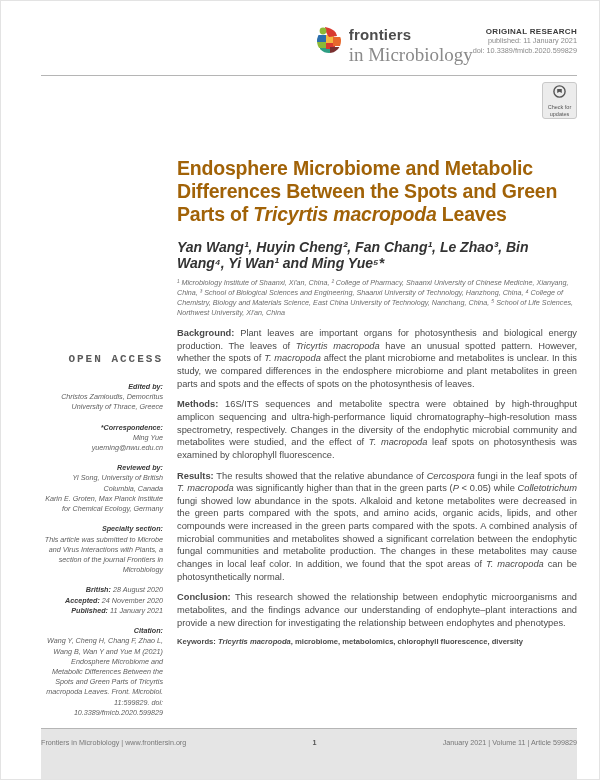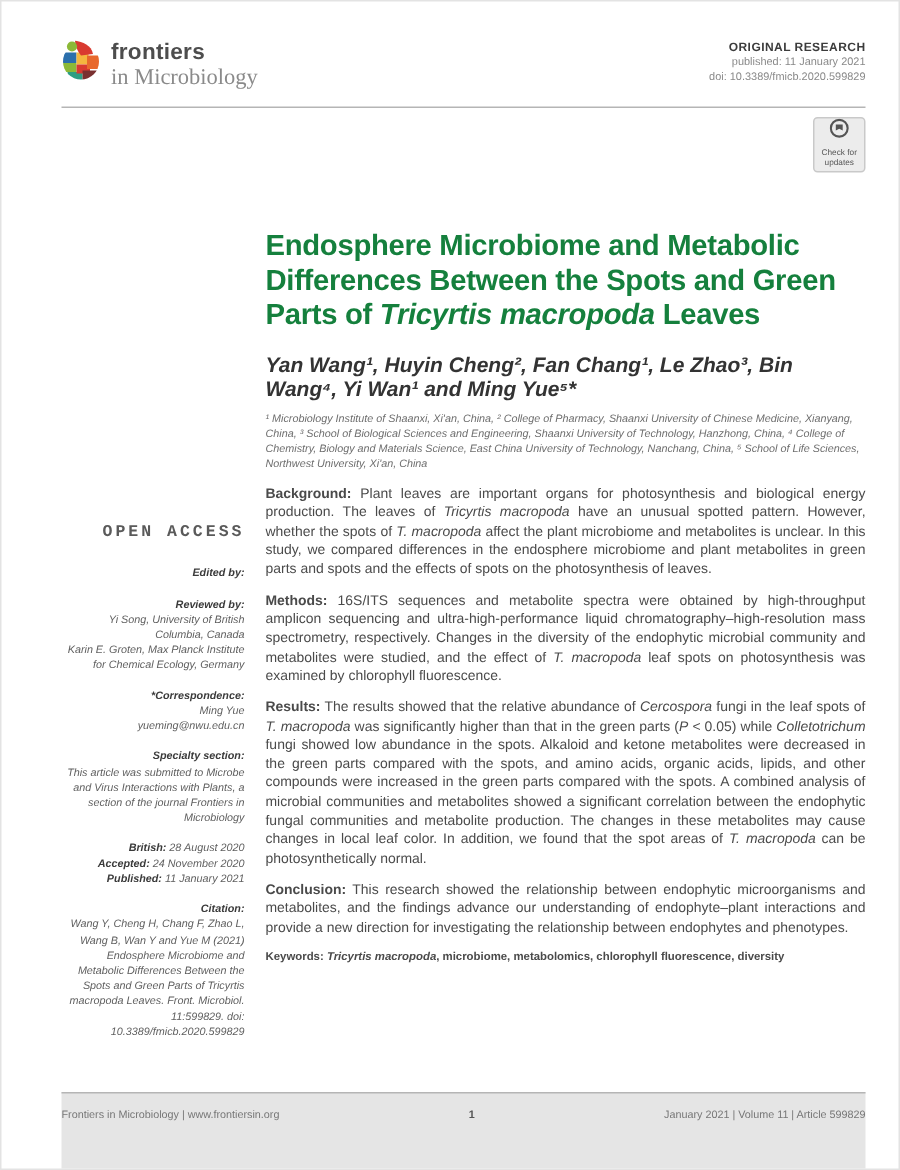--- a/index.html
+++ b/index.html
@@ -6,25 +6,25 @@
   html,body { width:600px; height:780px; overflow:hidden; }
   body {
     font-family:"Liberation Sans", sans-serif;
     background:#ffffff;
     color:#3c3c3c;
     position:relative;
   }
   .page { position:absolute; inset:0; background:#fff; border:1px solid #e3e3e3; }
 
   
-  .header { display:flex; justify-content:space-between; align-items:flex-start;
+  .header { display:flex; justify-content:flex-end; align-items:flex-start;
             margin:26px 22px 0 40px; }
   .logo { display:flex; align-items:flex-start; gap:7px; }
   .logo-txt .fr { font-size:15px; font-weight:700; color:#4d4d4d; letter-spacing:.2px; line-height:1.1; }
-  .logo-txt .jm { font-family:"Liberation Serif", serif; font-size:15px; color:#8a8a8a; line-height:1.15; }
+  .logo-txt .jm { font-family:"Liberation Serif", serif; font-size:19px; color:#8a8a8a; line-height:1.15; }
   .head-right { text-align:right; }
   .head-type { font-size:8px; font-weight:700; color:#3c3c3c; letter-spacing:.3px; }
   .head-sub  { font-size:7.3px; color:#8a8a8a; line-height:1.35; }
   .head-rule { border:none; border-top:1px solid #b5b5b5; margin:10px 22px 0 40px; }
 
   
   .badge-row { display:flex; justify-content:flex-end; margin:6px 22px 0 40px; }
   .badge { width:35px; height:37px; background:#ececec; border:1px solid #c9c9c9;
            border-radius:3px; display:flex; flex-direction:column; align-items:center;
            justify-content:center; gap:2px; cursor:pointer; }
@@ -35,21 +35,21 @@
   .side { width:122px; flex:none; padding-top:233px; text-align:right;
           font-size:7.2px; font-style:italic; color:#5f5f5f; line-height:1.42; }
   .open-access { font-family:Liberation Mono, monospace; font-style:normal; font-weight:700;
                  font-size:11px; letter-spacing:2px; color:#5a5a5a; margin-bottom:14px; }
   .sblock { margin-bottom:10px; }
   .slabel { font-weight:700; color:#3a3a3a; }
   .sline  { }
   .main { flex:1; padding-top:38px; }
 
   
-  .title { font-size:19.5px; font-weight:700; color:#15803d; line-height:1.18;
+  .title { font-size:19.5px; font-weight:700; color:#a16207; line-height:1.18;
            letter-spacing:-.2px; }
   .authors { margin-top:13px; font-size:14px; font-weight:700; font-style:italic; color:#333; }
   .affil { margin-top:7px; font-size:7.2px; font-style:italic; color:#6e6e6e; line-height:1.38; }
 
   
   .abstract { margin-top:9px; }
   .para { font-size:9.3px; line-height:1.36; text-align:justify; color:#4a4a4a; margin-bottom:8px; }
   .keywords { margin-top:4px; font-size:7.6px; font-weight:700; color:#4a4a4a; }
 
   
@@ -111,32 +111,33 @@
     </div>
   </div>
 
   <div class="cols">
 
     <div class="side">
       <div class="open-access">OPEN ACCESS</div>
 
       <div class="sblock">
         <div class="slabel">Edited by:</div>
+        <div class="sline">Christos Zamioudis, Democritus University of Thrace, Greece</div>
+      </div>
+
+      <div class="sblock">
+        <div class="slabel">*Correspondence:</div>
+        <div class="sline">Ming Yue</div>
+        <div class="sline">yueming@nwu.edu.cn</div>
       </div>
 
       <div class="sblock">
         <div class="slabel">Reviewed by:</div>
         <div class="sline">Yi Song, University of British Columbia, Canada</div>
         <div class="sline">Karin E. Groten, Max Planck Institute for Chemical Ecology, Germany</div>
-      </div>
-
-      <div class="sblock">
-        <div class="slabel">*Correspondence:</div>
-        <div class="sline">Ming Yue</div>
-        <div class="sline">yueming@nwu.edu.cn</div>
       </div>
 
       <div class="sblock">
         <div class="slabel">Specialty section:</div>
         <div class="sline">This article was submitted to Microbe and Virus Interactions with Plants, a section of the journal Frontiers in Microbiology</div>
       </div>
 
       <div class="sblock">
         <div><span class="slabel">British:</span> <span>28 August 2020</span></div>
         <div><span class="slabel">Accepted:</span> <span>24 November 2020</span></div>

